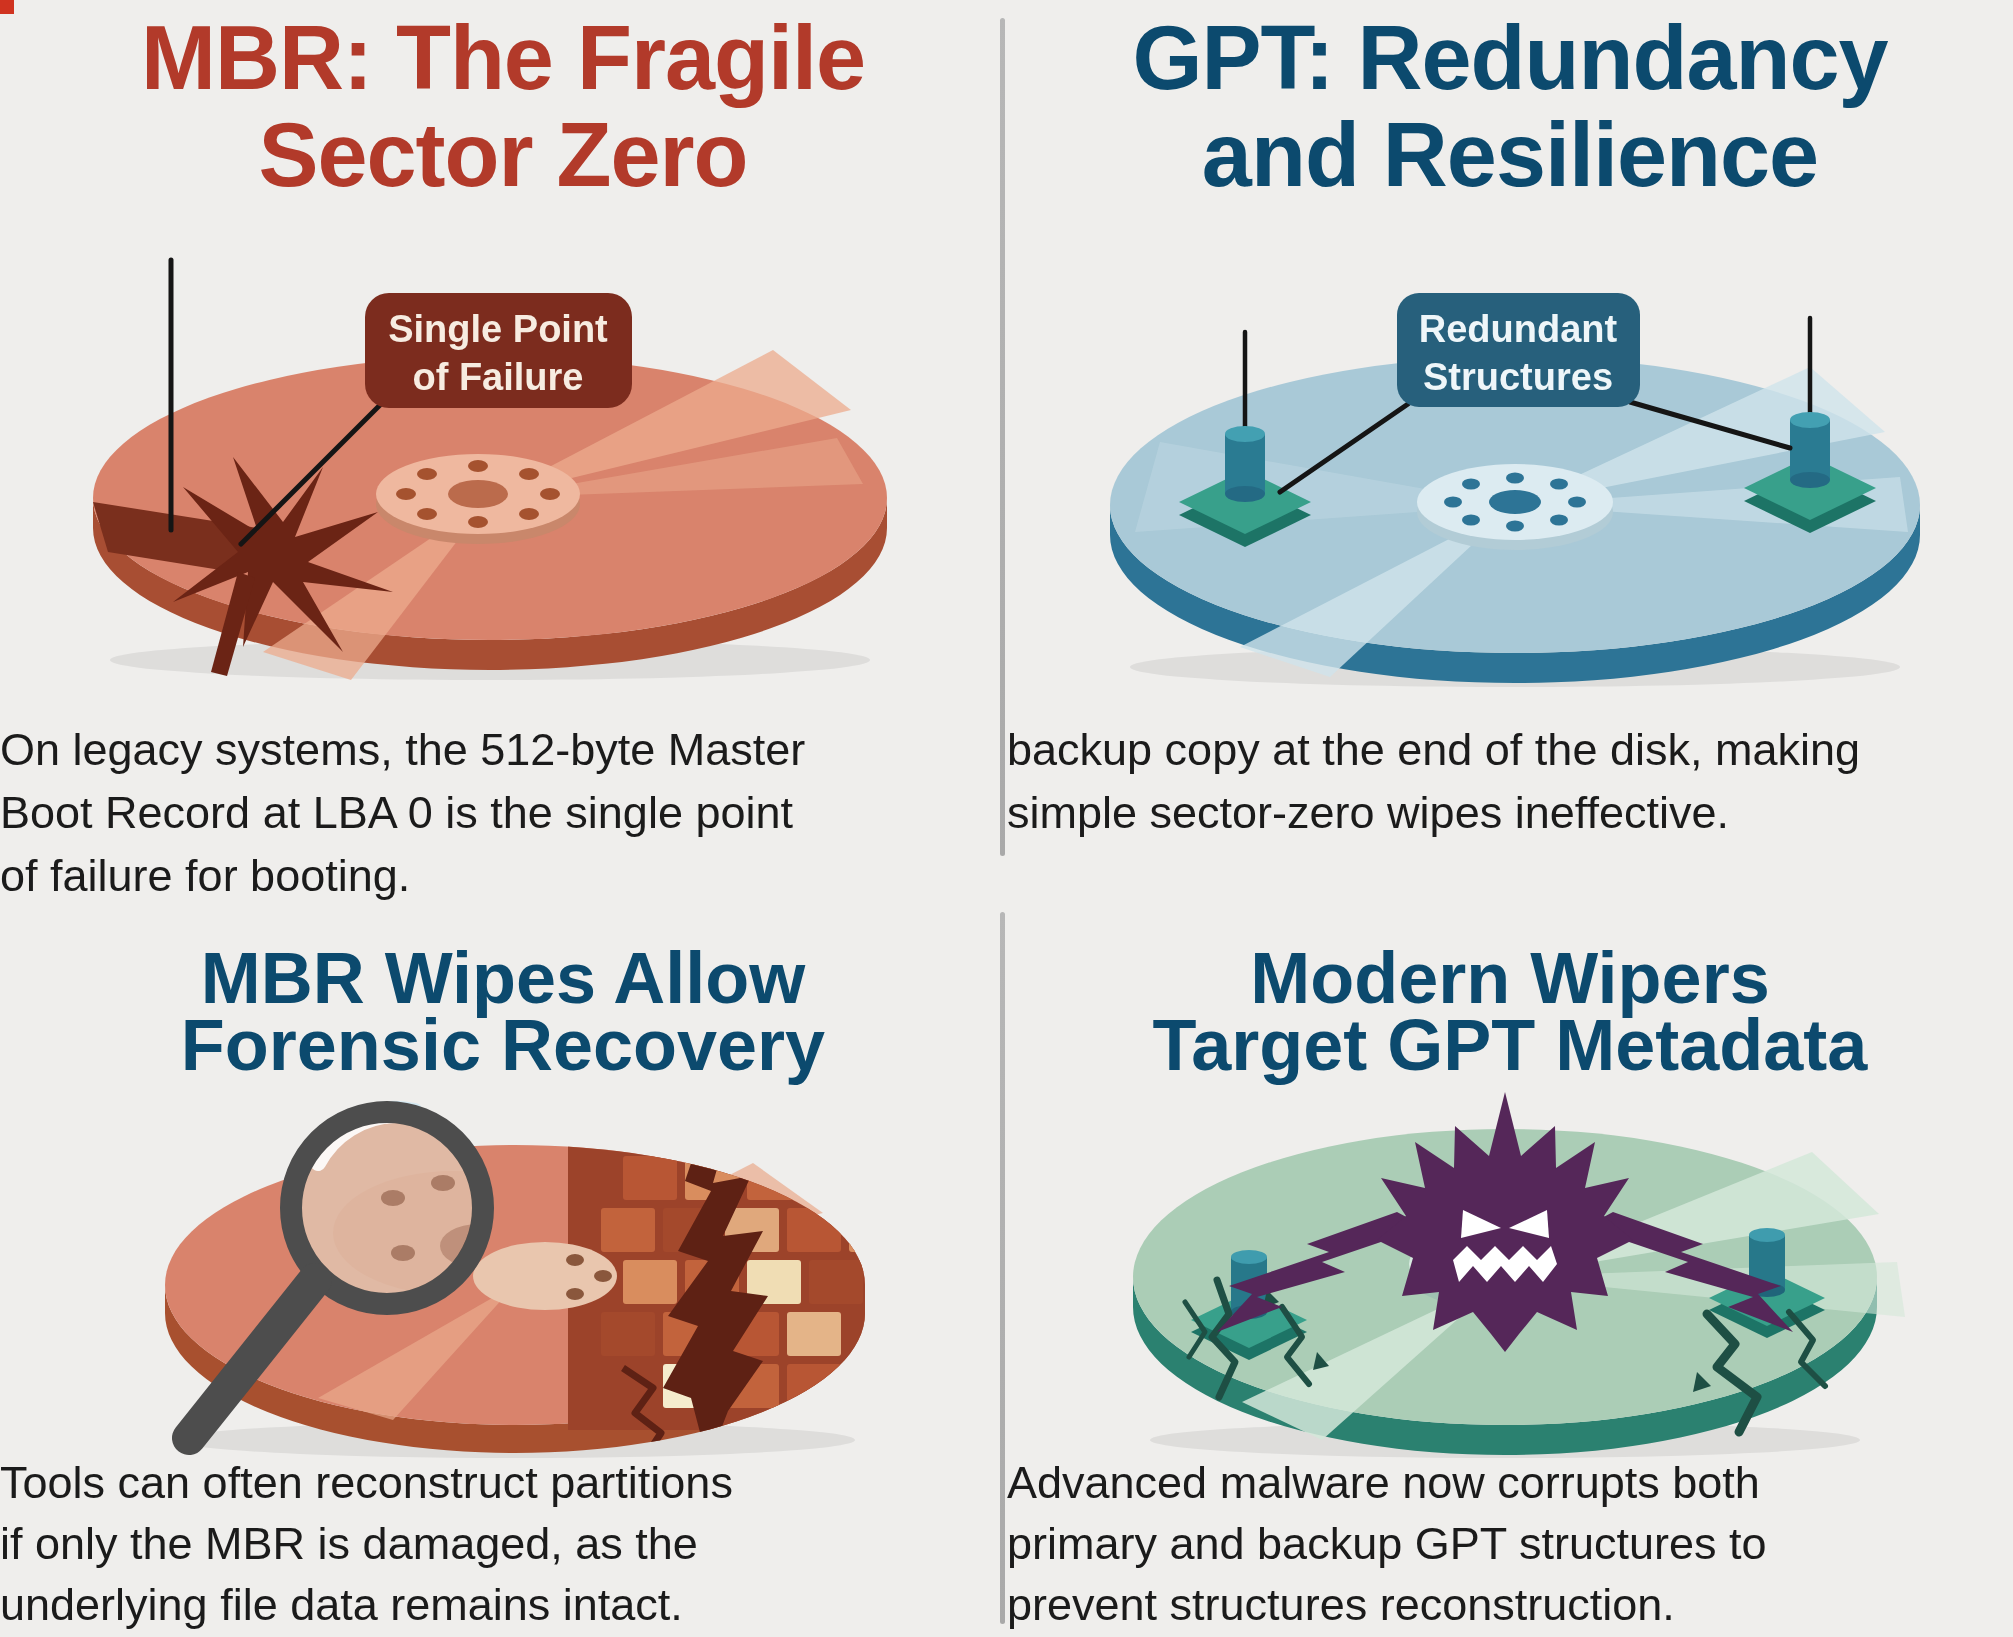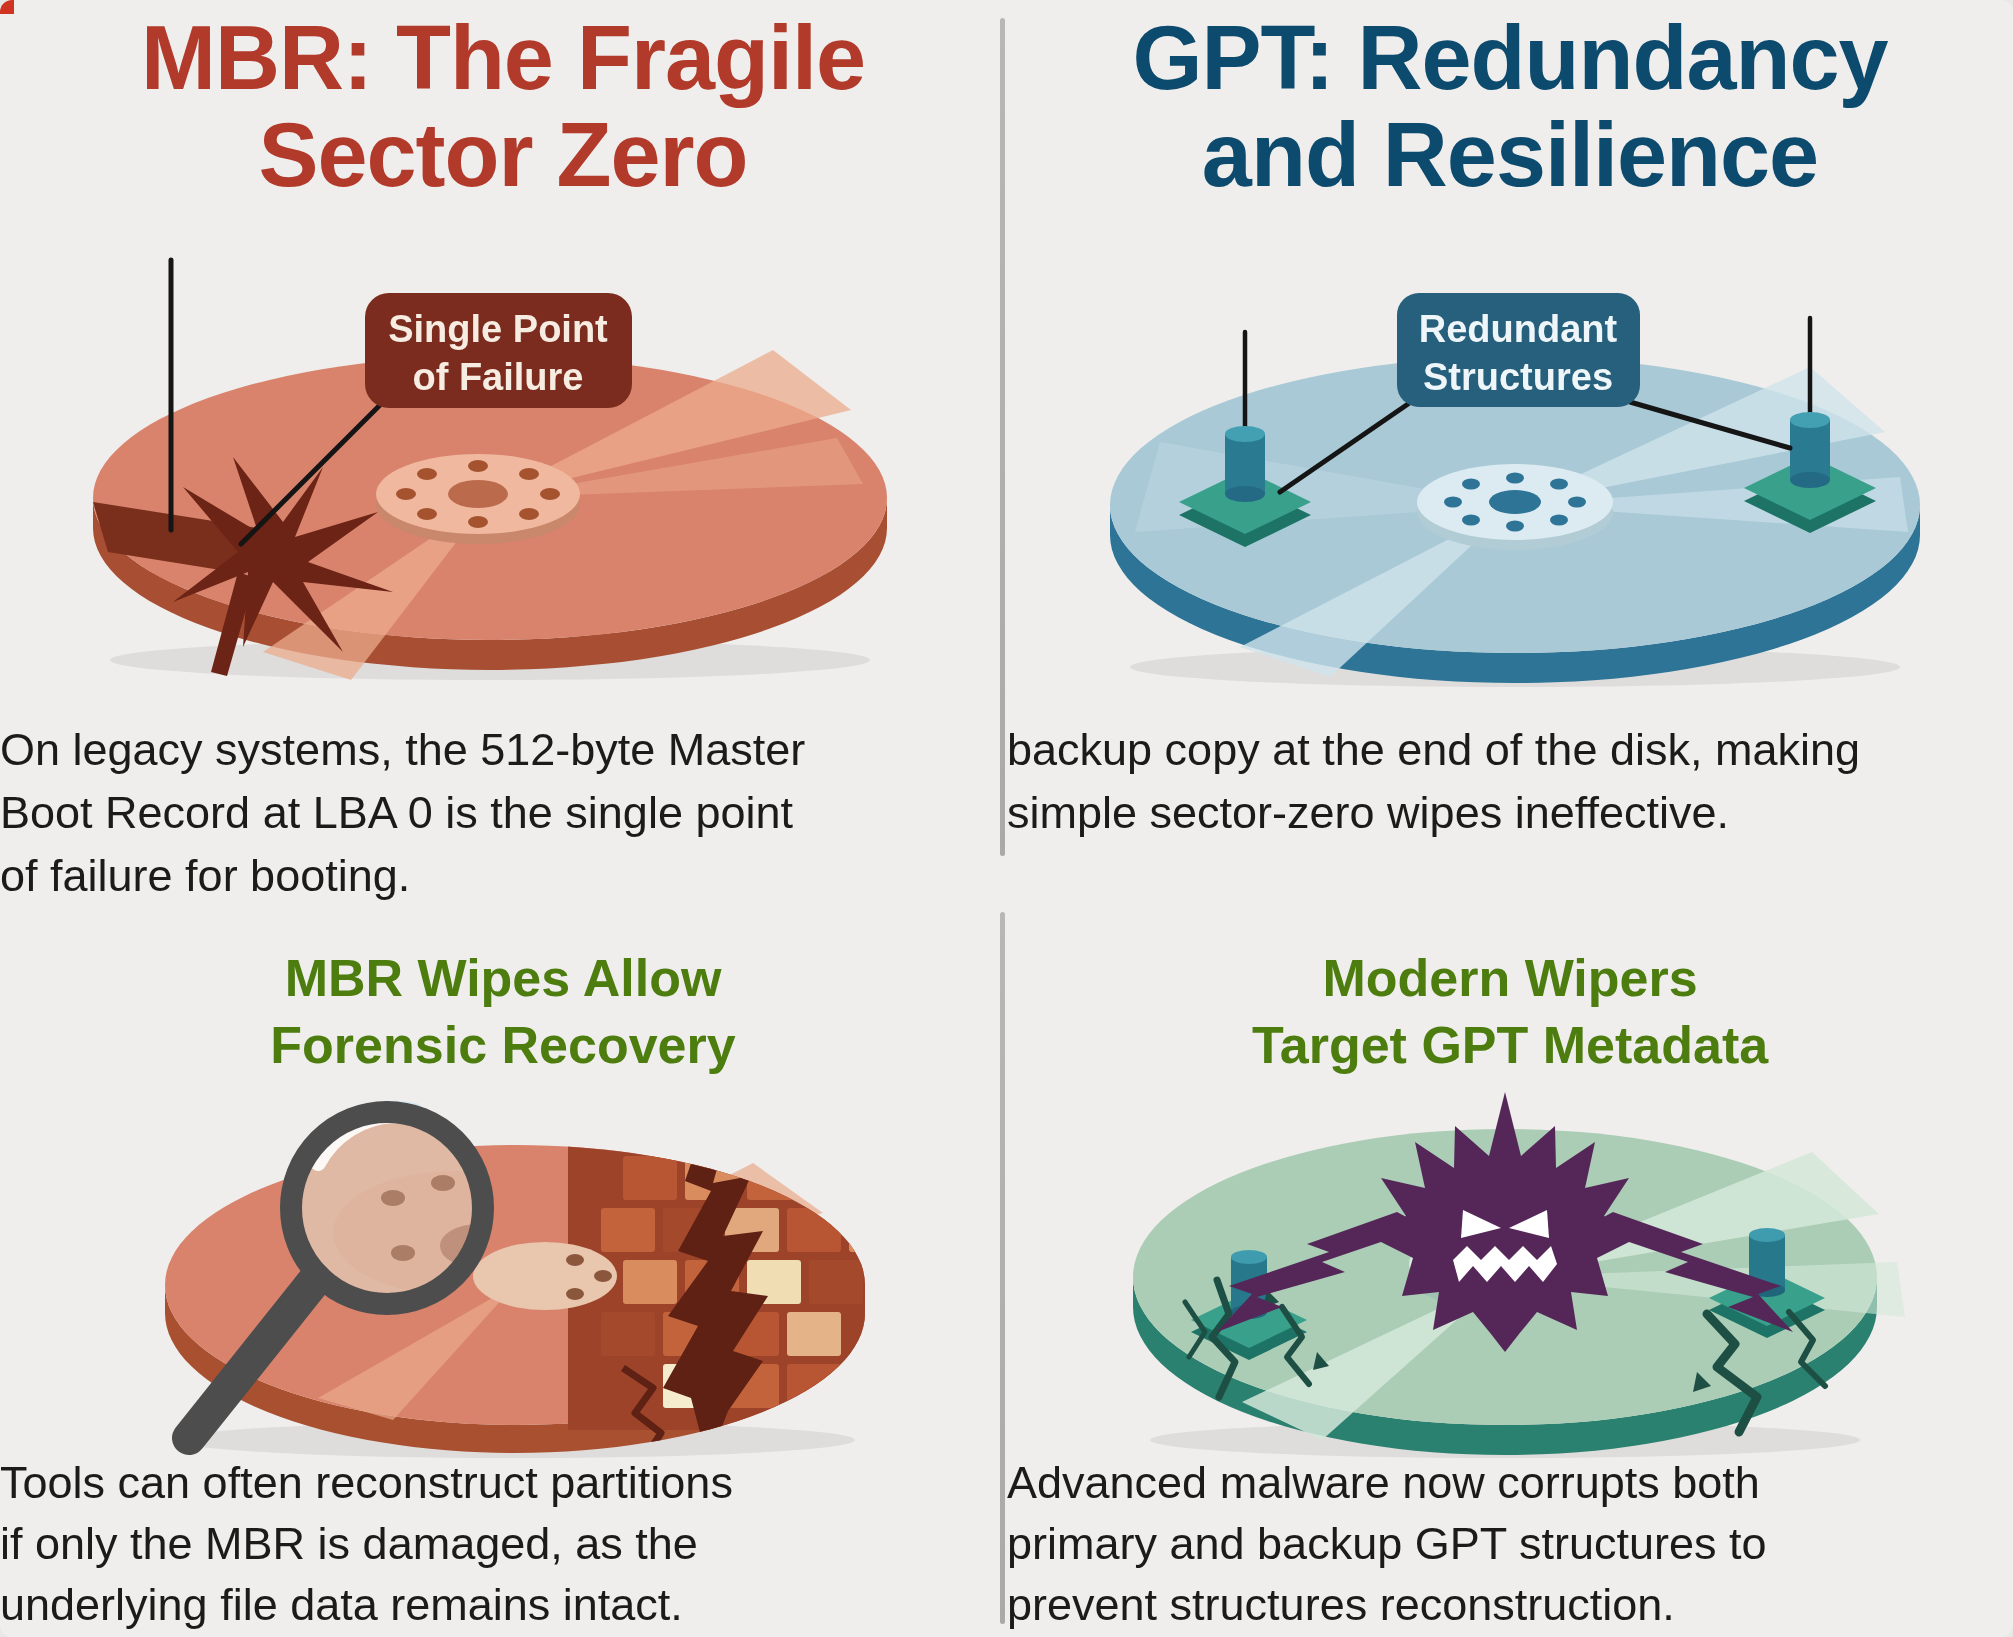--- a/index.html
+++ b/index.html
@@ -1,31 +1,31 @@
 <!DOCTYPE html>
 <html><head>
 <meta charset="utf-8">
 <style>
   html,body{margin:0;padding:0;}
   body{font-family:"Liberation Sans", sans-serif; background:#e8e8e6;}
-  .canvas{position:relative; width:2013px; height:1637px; background:#efeeec; overflow:hidden;border-radius:12px;}
+  .canvas{position:relative; width:2013px; height:1637px; background:#efeeec; overflow:hidden;}
   .corner-mark{position:absolute; left:0; top:0; width:14px; height:14px; background:#d03320;}
   .divider{position:absolute; left:1000px; width:5px; border-radius:3px;
            background:linear-gradient(180deg,#b7b7b7,#a9a9a9);}
   .divider-top{top:18px; height:838px;}
   .divider-bottom{top:912px; height:712px;}
   .quad{position:absolute; width:1006px;}
   .q-left{left:0;}
   .q-right{left:1007px;}
   .title{position:absolute; top:10px; width:100%; text-align:center; font-weight:bold;
          font-size:90px; line-height:97px; letter-spacing:-1px; margin:0;}
   .title-red{color:#b23a2a;}
   .title-blue{color:#0c4a6e;}
   .heading{position:absolute; top:945px; width:100%; text-align:center; font-weight:bold;
-           font-size:52px; line-height:67px; color:#4d7c0f; margin:0;}
+           font-size:72px; line-height:67px; color:#0c4a6e; margin:0;}
   .desc{position:absolute; width:100%; text-align:left; font-size:45px; line-height:63px;
         color:#1b1b1b; margin:0;}
   .desc-top{top:718px;}
   .desc-bottom{top:1452px; line-height:61px;}
   .line{display:block;}
   .illus{position:absolute;}
   .illus svg{display:block;}
   .il-mbr{left:33px; top:252px;text-align:right;}
   .il-gpt{left:1040px; top:252px;}
   .il-mag{left:63px; top:1068px;}

